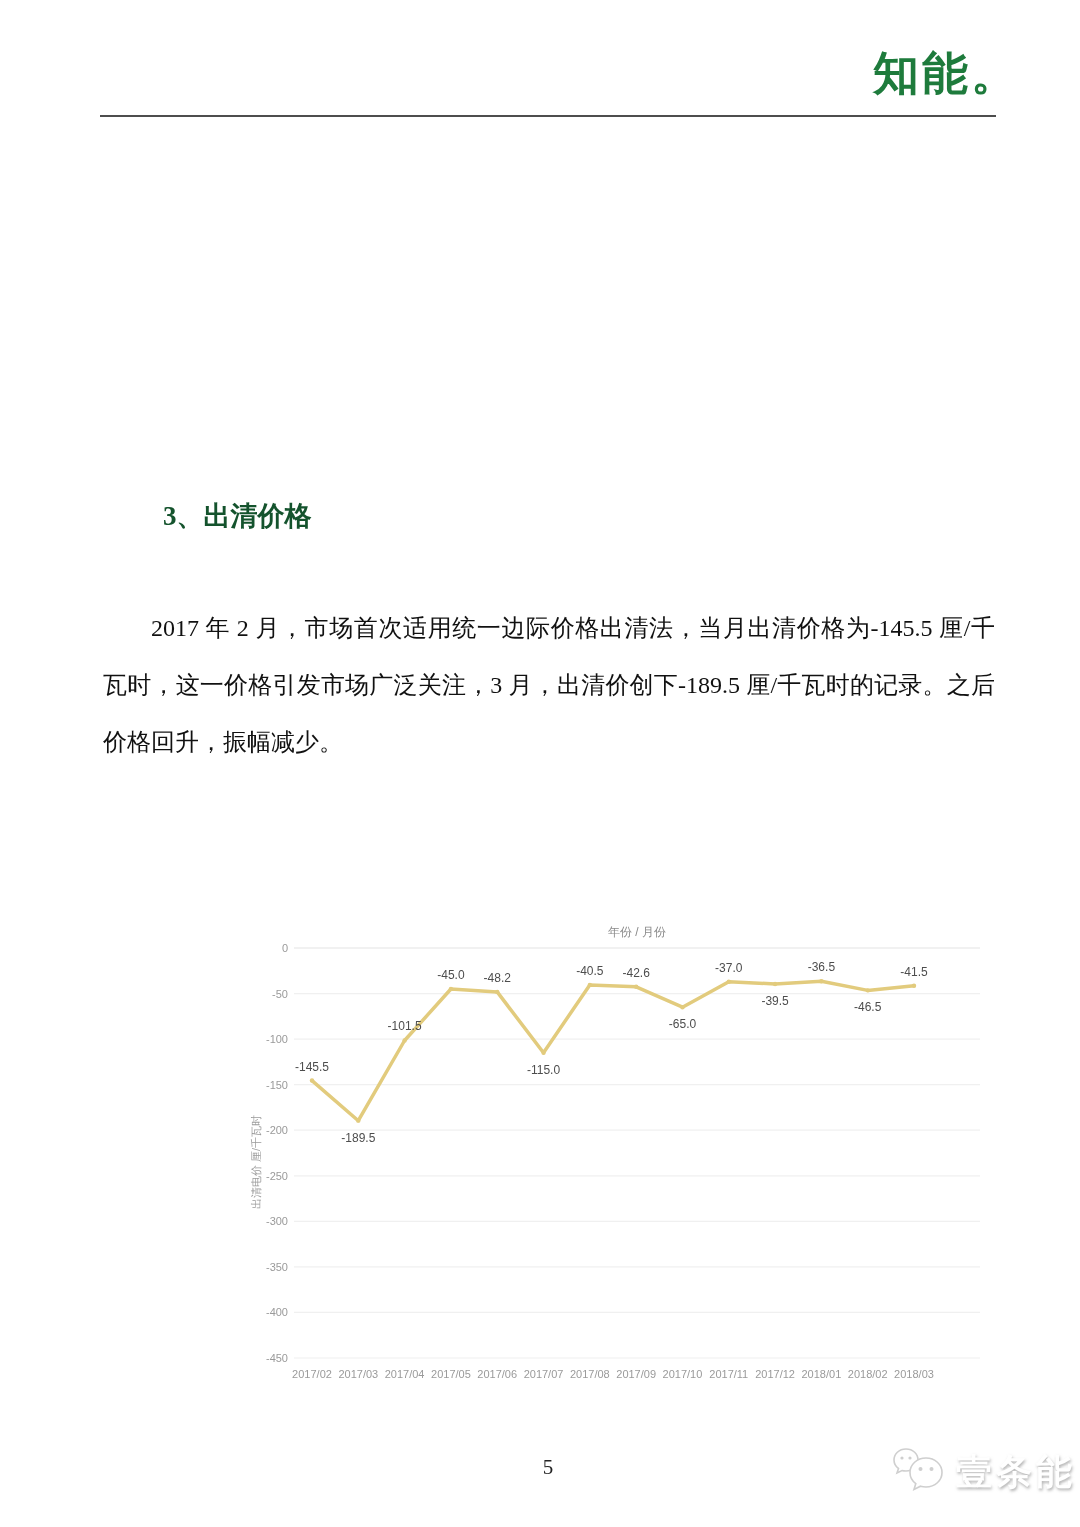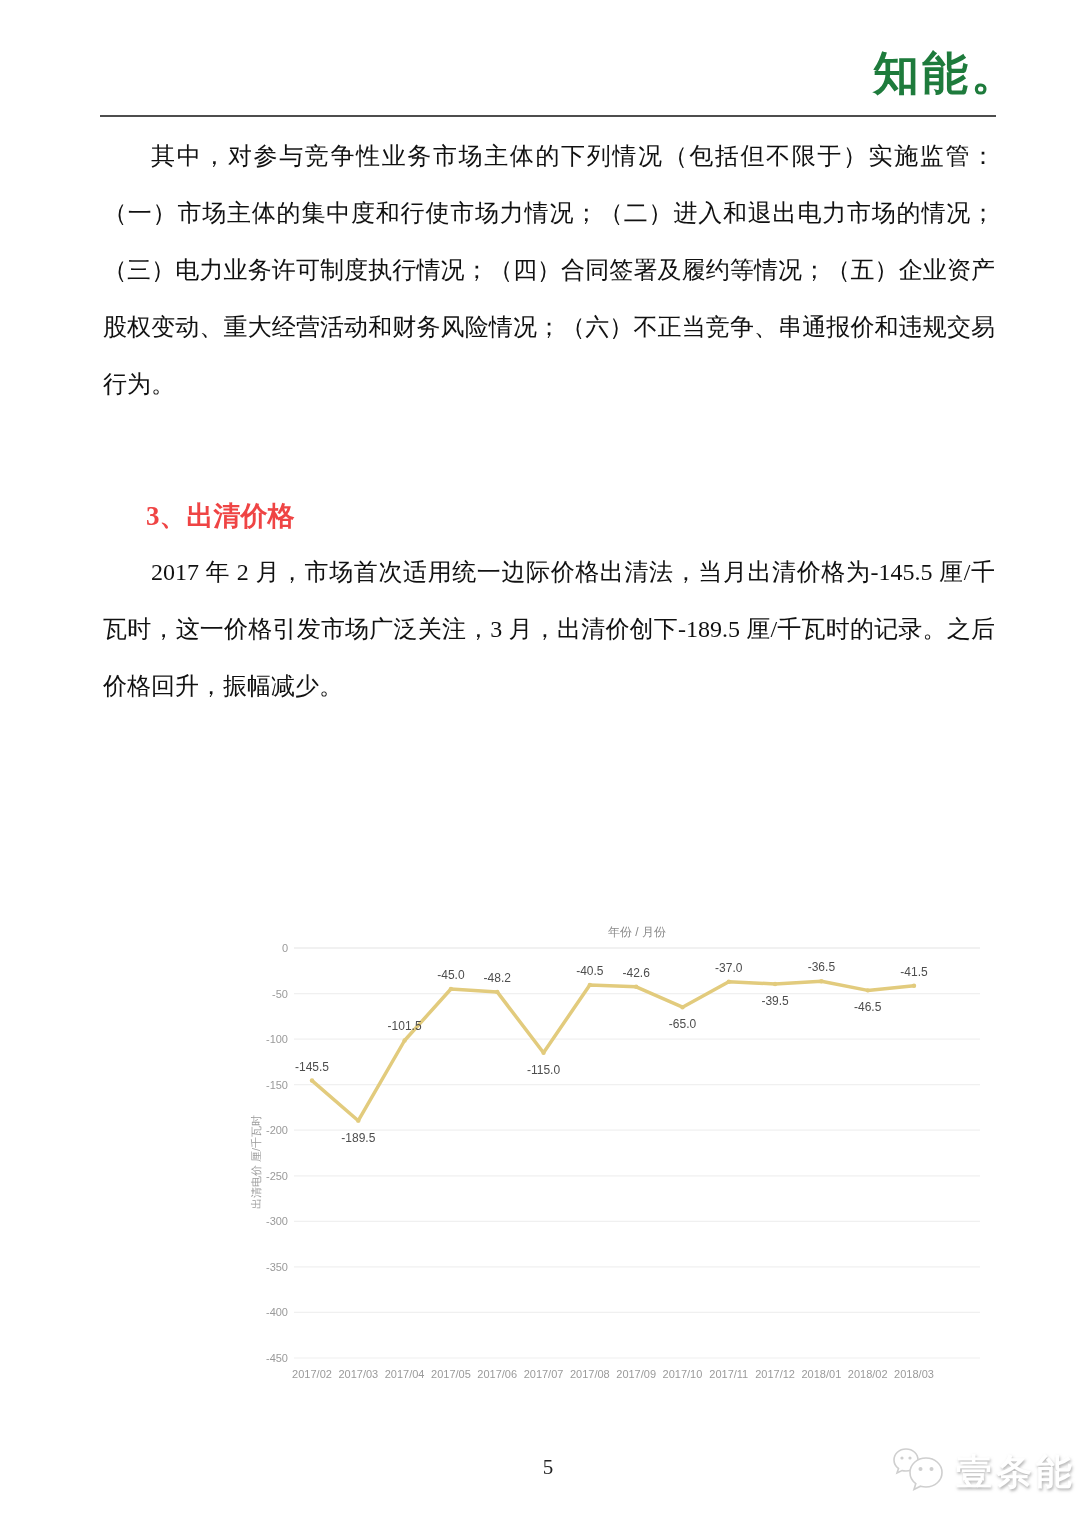--- a/index.html
+++ b/index.html
@@ -24,25 +24,25 @@
     background:#4d4d4d;
   }
   
   .para{
     position:absolute;left:95px;width:892px;
     font-size:24px;line-height:57px;
     text-align:justify;text-indent:2em;
     margin:0;color:#111;
   }
   #p1{top:128px;}
-  #p2{top:544px;}
+  #p2{top:600px;}
   #p3{top:750px;}
   .heading{
-    position:absolute;left:138px;top:498px;
-    font-size:27px;font-weight:bold;margin:0;color:#ef4444;
+    position:absolute;left:155px;top:498px;
+    font-size:27px;font-weight:bold;margin:0;color:#14532d;
   }
   
   .chart-wrap{
     position:absolute;left:242px;top:922px;width:740px;height:472px;
   }
   .chart-wrap svg{display:block;}
   
   .page-number{
     position:absolute;left:0;top:1455px;width:100%;
     text-align:center;font-size:21px;color:#222;
@@ -59,21 +59,20 @@
   }
 </style>
 </head>
 <body>
 
 <div class="page">
 
   <div class="logo">知能。</div>
   <div class="header-rule"></div>
 
-  <p class="para" id="p1">其中，对参与竞争性业务市场主体的下列情况（包括但不限于）实施监管：（一）市场主体的集中度和行使市场力情况；（二）进入和退出电力市场的情况；（三）电力业务许可制度执行情况；（四）合同签署及履约等情况；（五）企业资产股权变动、重大经营活动和财务风险情况；（六）不正当竞争、串通报价和违规交易行为。</p>
 
   <h2 class="heading">3、出清价格</h2>
 
   <p class="para" id="p2">2017 年 2 月，市场首次适用统一边际价格出清法，当月出清价格为-145.5 厘/千瓦时，这一价格引发市场广泛关注，3 月，出清价创下-189.5 厘/千瓦时的记录。之后价格回升，振幅减少。</p>
 
 
   <div class="chart-wrap">
     <svg id="chart-svg" width="740" height="472" viewBox="0 0 740 472" font-family="Liberation Sans, sans-serif">
         <text x="387" y="14" text-anchor="middle" font-size="12" fill="#8a8a8a">年份 / 月份</text>
         <text x="10" y="240" text-anchor="middle" font-size="11" fill="#9a9a9a" transform="rotate(-90 10 240)">出清电价 厘/千瓦时</text>

